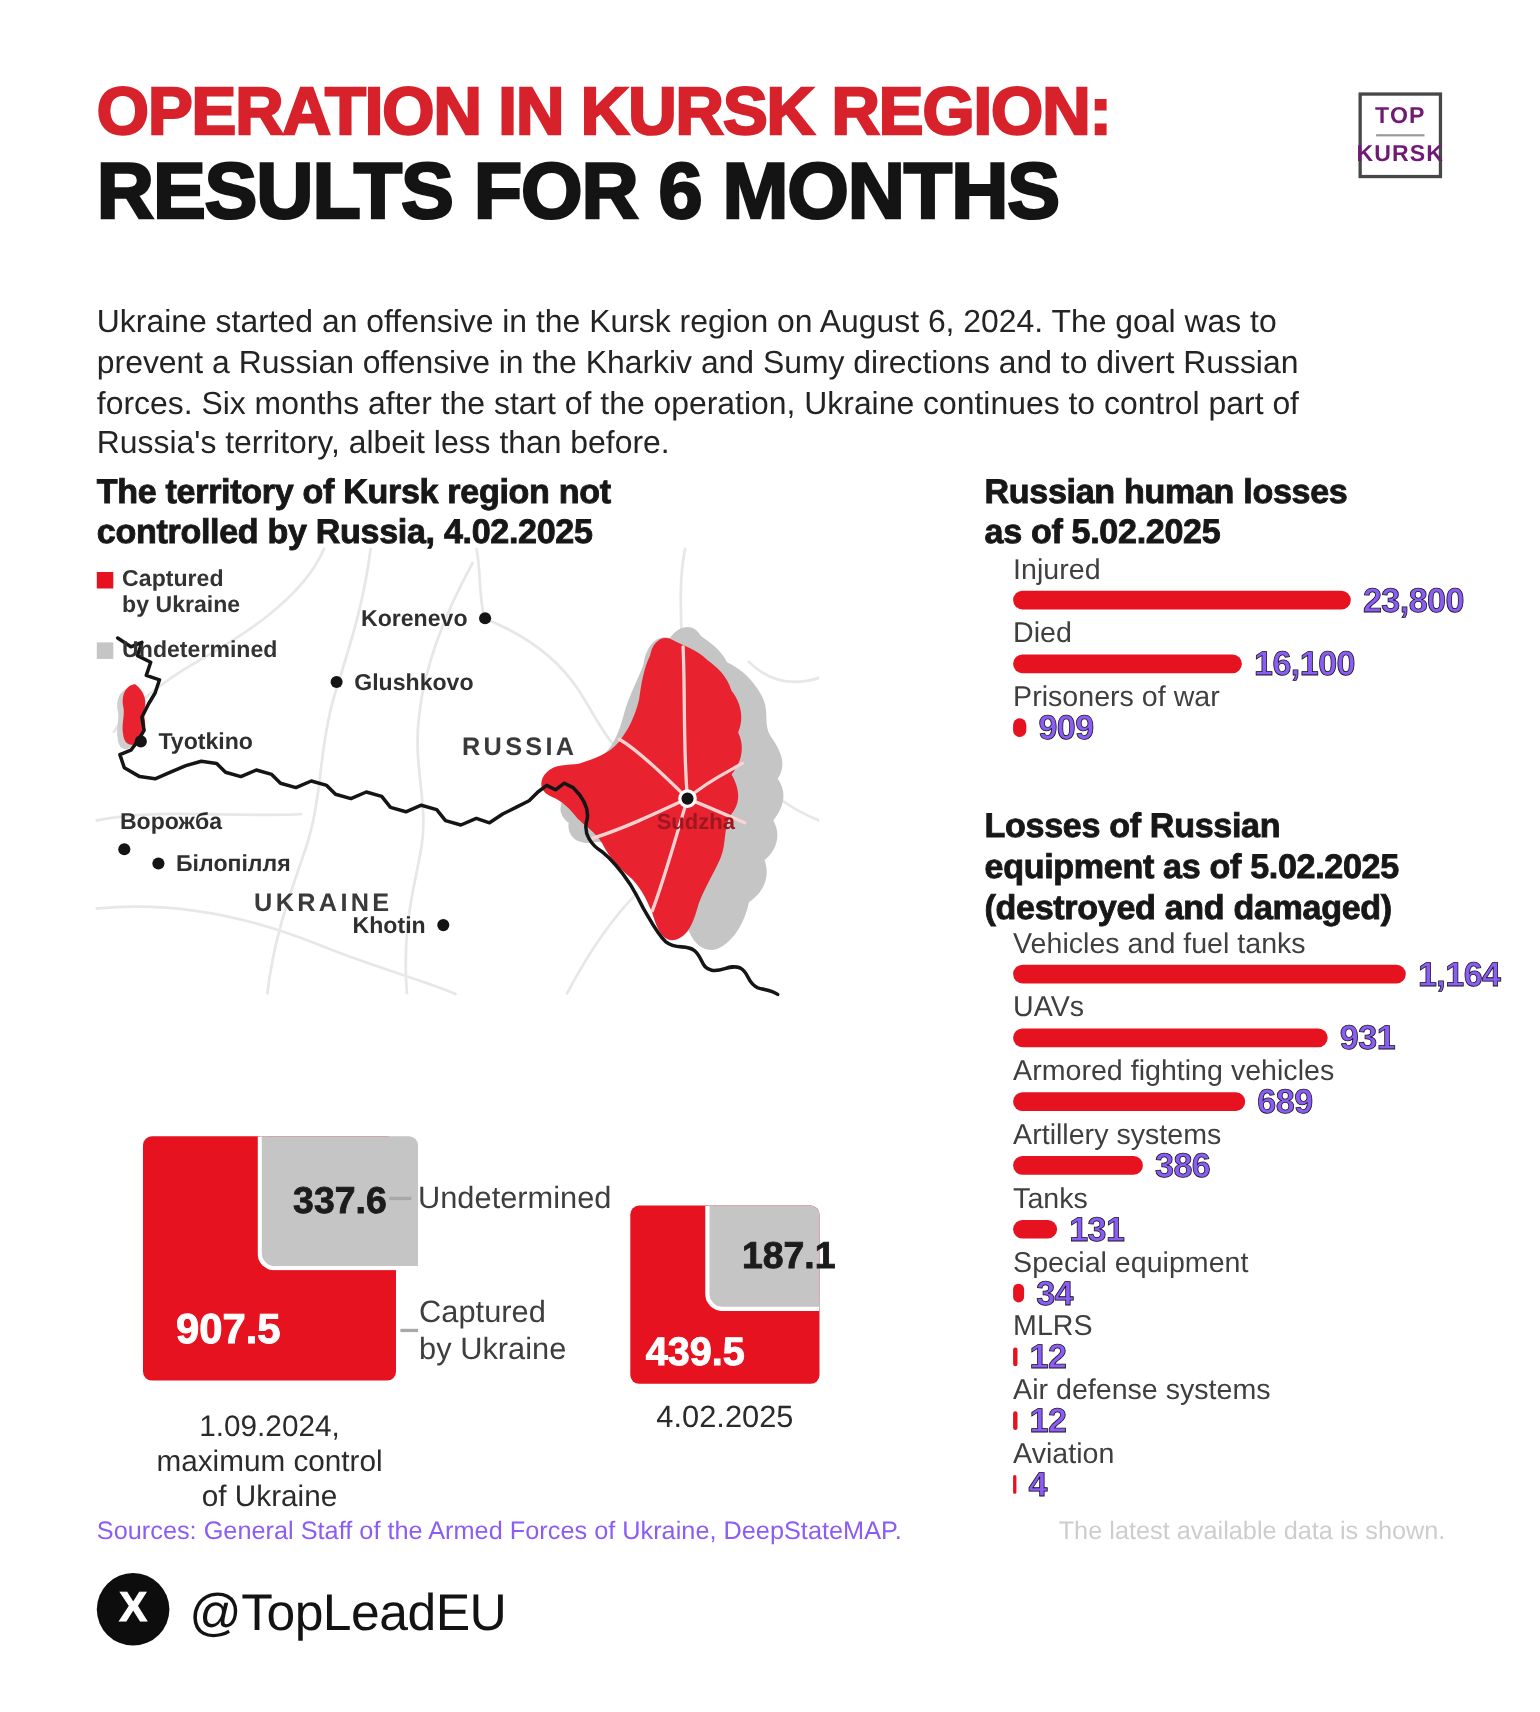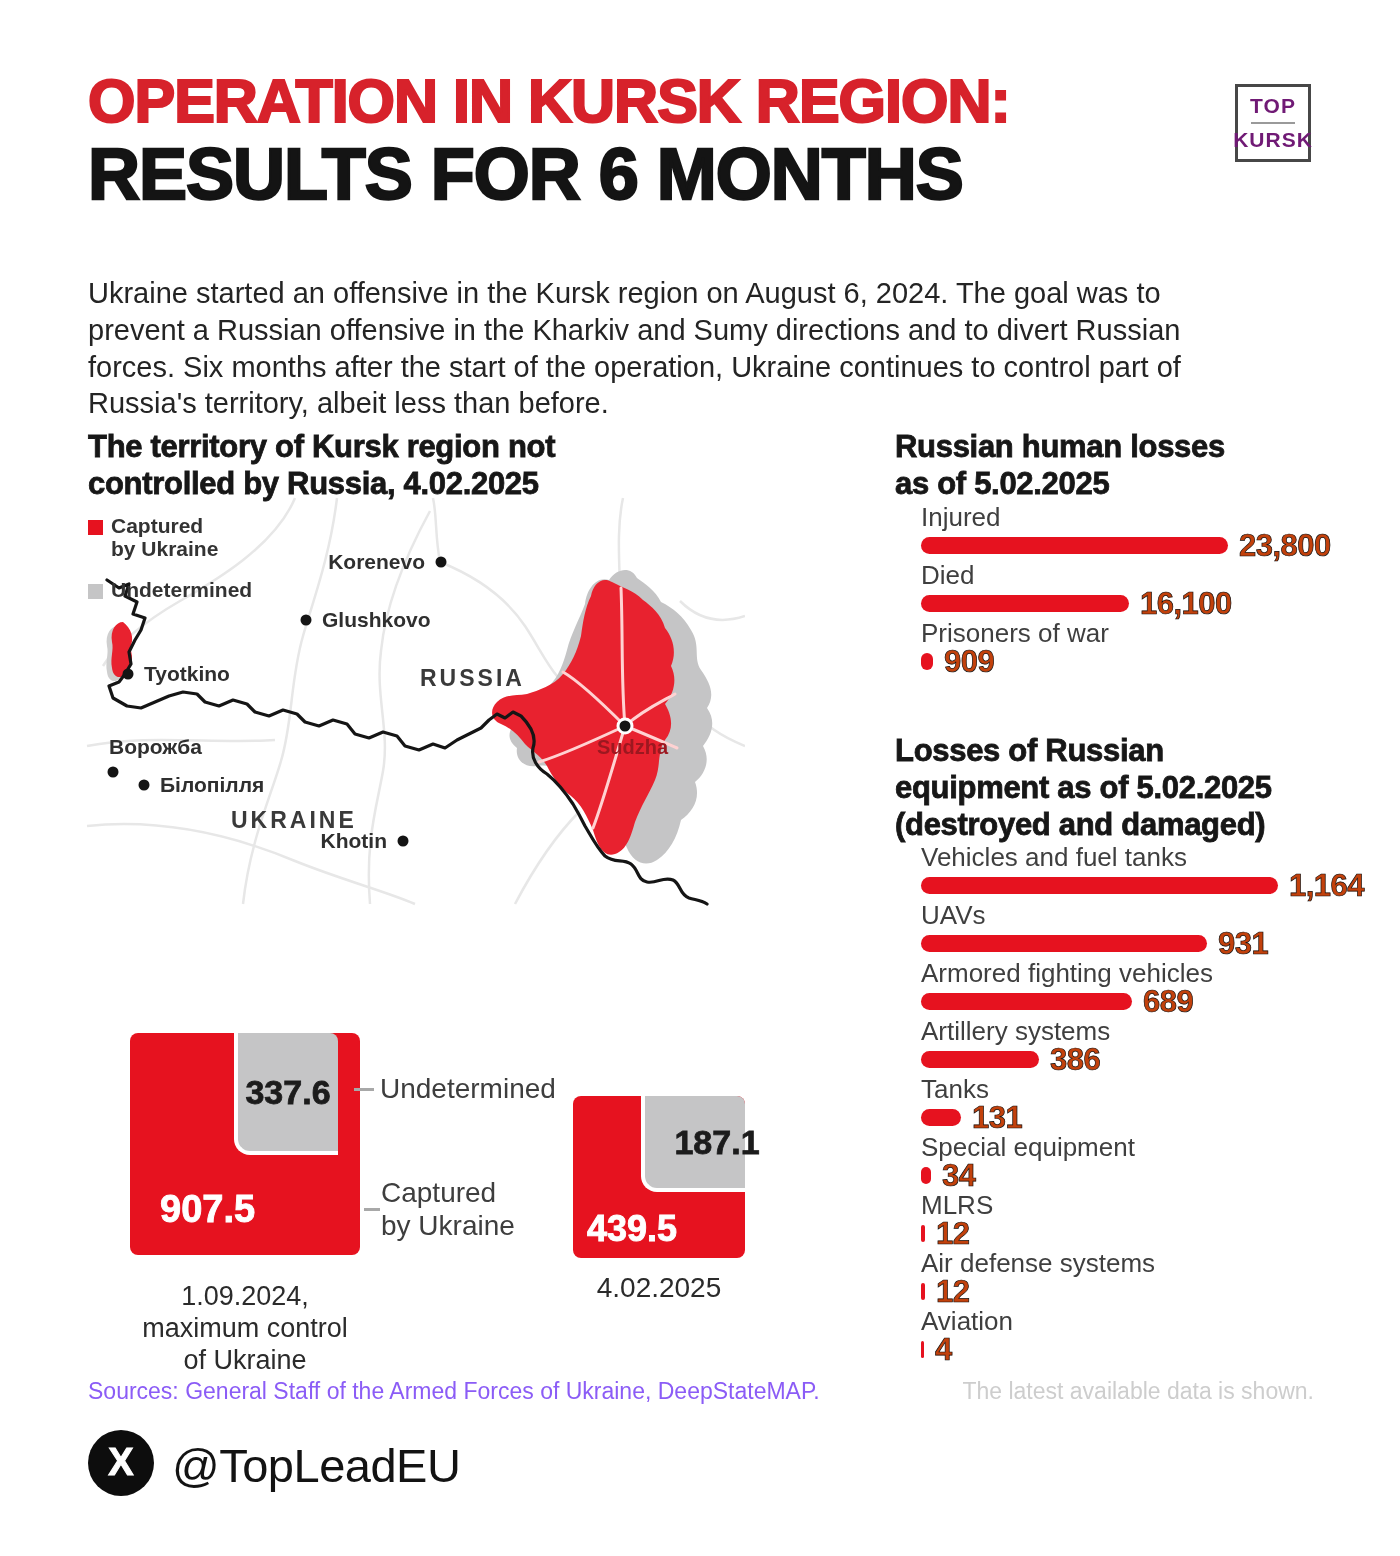--- a/index.html
+++ b/index.html
@@ -30,28 +30,28 @@
   .map .legend-t{font-size:21px;font-weight:600;fill:#333333;}
   .map .sudzha-t{font-size:20px;font-weight:600;fill:#9c1820;}
   
   .rows{position:absolute;width:490px;margin-left:26px;}
   #hl-rows{left:895px;top:503px;}
   #eq-rows{left:895px;top:843px;}
   .brow{margin-bottom:6px;}
   .brow .blabel{font-size:26px;line-height:29px;color:#3f3f3f;margin-bottom:4px;}
   .barline{display:flex;align-items:center;gap:11px;height:19px;}
   .hbar{height:17px;background:#e6121f;border-radius:9px;flex:0 0 auto;}
-  .bval{font-size:31px;font-weight:700;color:#c2410c;-webkit-text-stroke:0.7px #0f0f0f;letter-spacing:-0.5px;}
+  .bval{font-size:31px;font-weight:700;color:#8b5cf6;-webkit-text-stroke:0.7px #0f0f0f;letter-spacing:-0.5px;}
   
   .squares{position:absolute;left:88px;top:1008px;width:760px;height:390px;}
   .sqr{position:absolute;background:#e6121f;border-radius:8px;}
   .sqg{position:absolute;background:#c5c5c6;box-sizing:border-box;border-left:4px solid #fff;border-bottom:4px solid #fff;
        border-bottom-left-radius:16px;border-top-right-radius:8px;display:flex;align-items:center;justify-content:center;}
   #sq1-red{left:42px;top:25px;width:230px;height:222px;}
-  #sq1-gray{left:146px;top:25px;width:104px;height:122px;}
+  #sq1-gray{left:146px;top:25px;width:146px;height:122px;}
   #sq2-red{left:485px;top:88px;width:172px;height:162px;}
   #sq2-gray{left:553px;top:88px;width:104px;height:96px;padding-left:44px;}
   .sq-gval{font-size:34px;font-weight:700;color:#1c1c1c;-webkit-text-stroke:0.8px #1c1c1c;}
   .sq-rval{position:absolute;font-weight:700;color:#ffffff;-webkit-text-stroke:0.9px #ffffff;}
   #sq1-val{left:72px;top:180px;font-size:38px;}
   #sq2-val{left:499px;top:200px;font-size:36px;}
   .sq-cap{position:absolute;text-align:center;color:#2b2b2b;}
   #sq1-cap{left:12px;top:272px;width:290px;font-size:27px;line-height:32px;}
   #sq2-cap{left:485px;top:264px;width:172px;font-size:28px;}
   .conn-label{position:absolute;font-size:28px;color:#3e3e3e;line-height:33px;}

